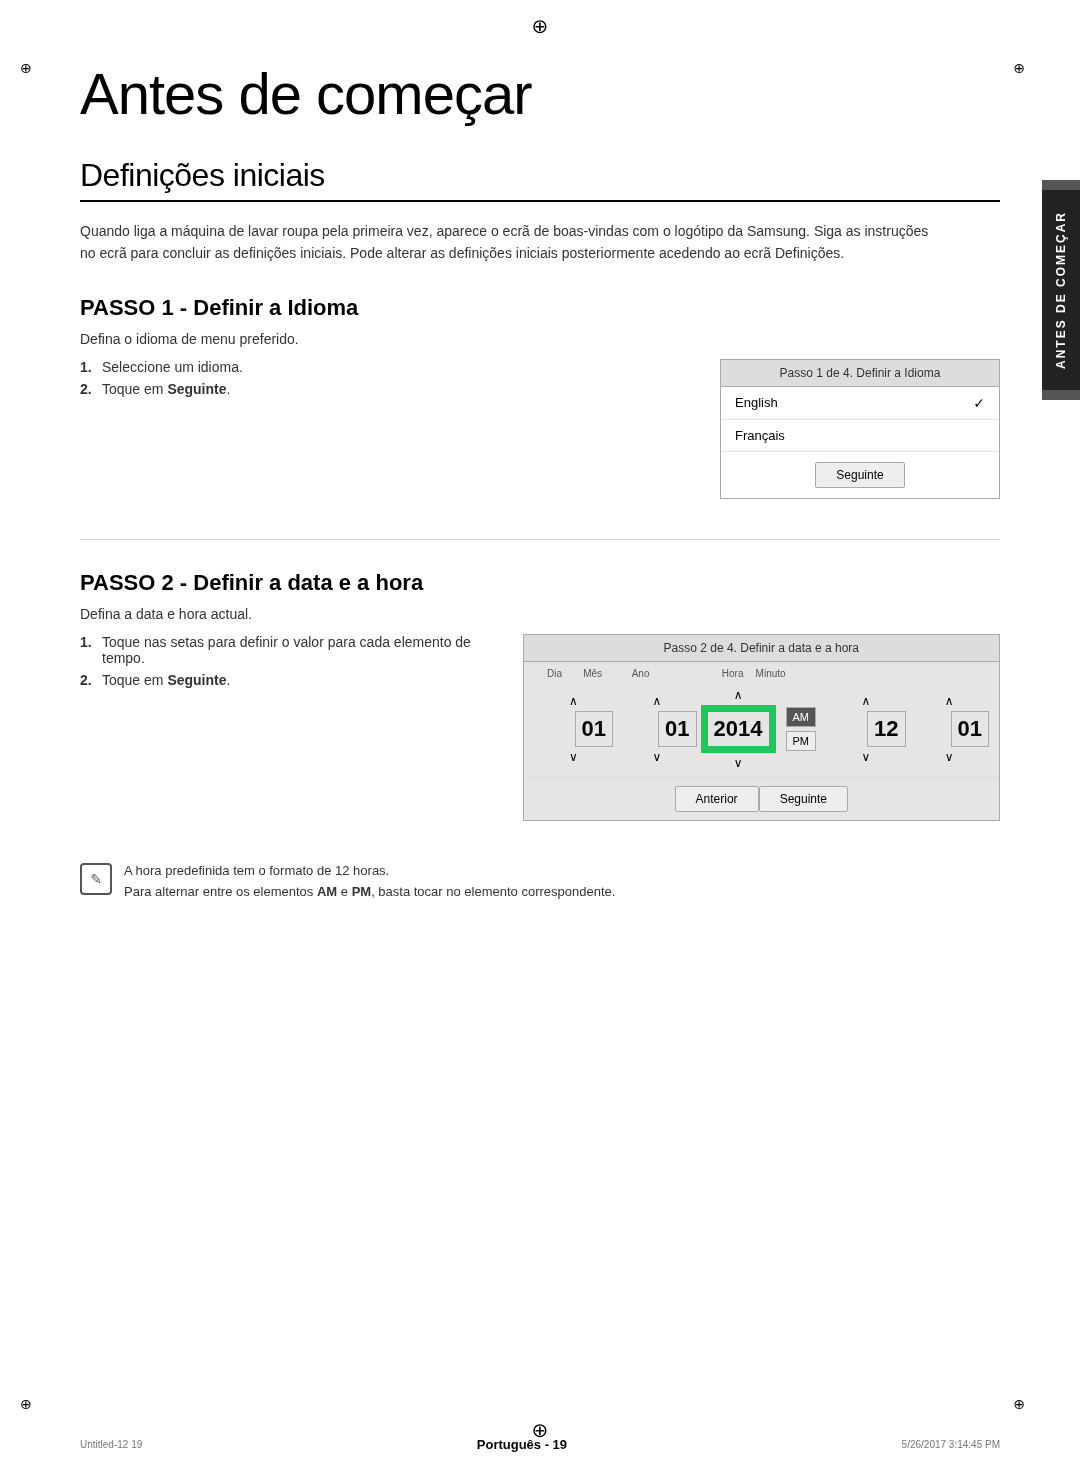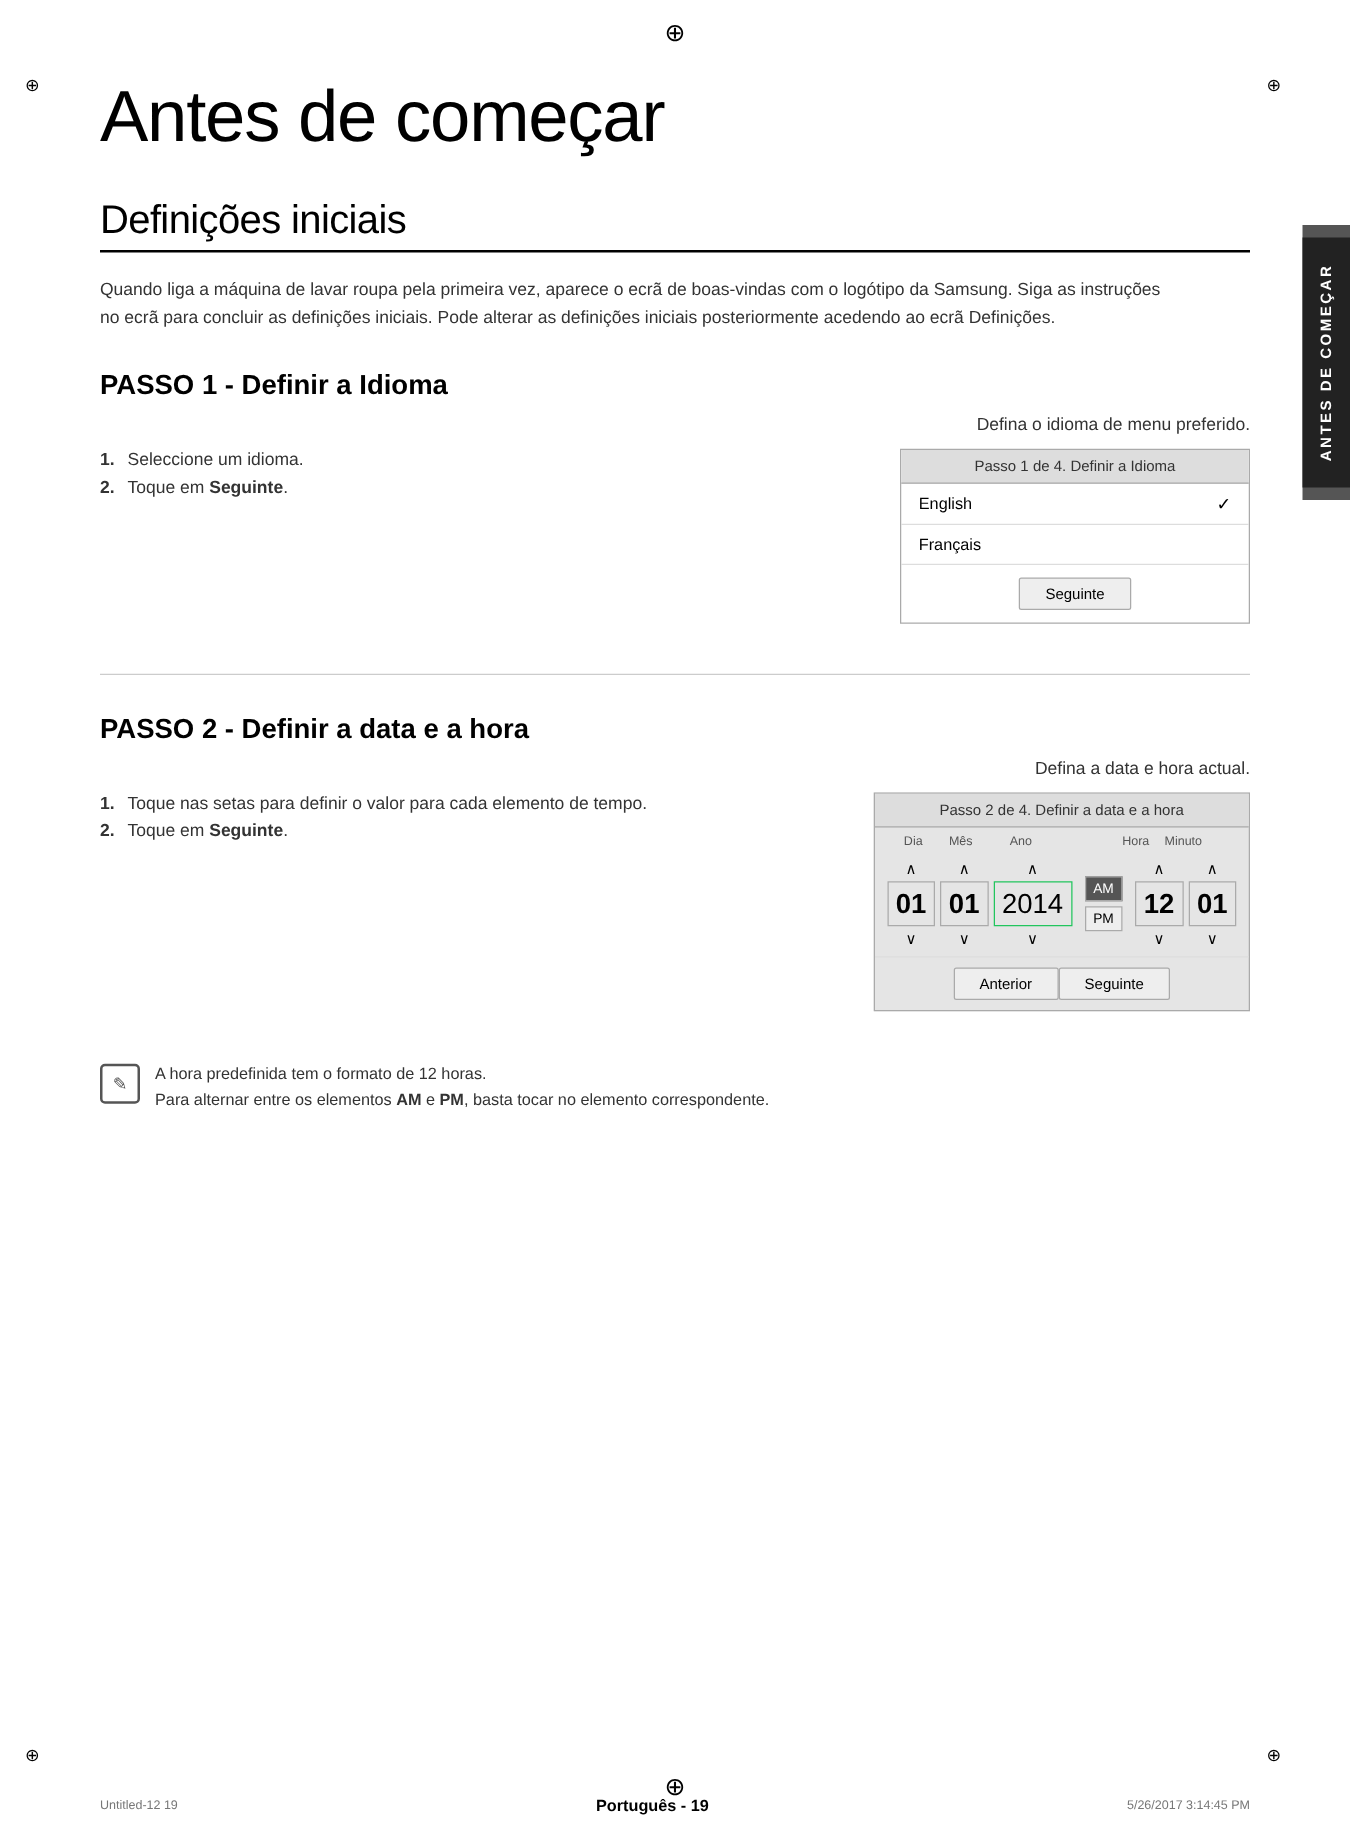--- a/index.html
+++ b/index.html
@@ -88,21 +88,20 @@
       font-weight: bold;
       color: #000;
       margin-bottom: 10px;
     }
 
     
     .step-description {
       font-size: 14px;
       color: #333;
       margin-bottom: 12px;
-      text-align: right;
     }
 
     
     .step-content {
       display: flex;
       align-items: flex-start;
       gap: 30px;
       margin-bottom: 40px;
     }
 
@@ -219,28 +218,29 @@
       cursor: pointer;
     }
     .dt-value {
       font-size: 22px;
       font-weight: bold;
       color: #000;
       min-width: 38px;
       text-align: center;
       border: 1px solid #aaa;
       padding: 4px 6px;
+      margin-left: 41px;
     }
     .dt-value-year {
       font-size: 22px;
-      font-weight: normal;
+      font-weight: bold;
       color: #000;
       min-width: 58px;
       text-align: center;
-      border: 1px solid #22c55e;
+      border: 7px solid #22c55e;
       padding: 4px 6px;
     }
     .am-pm-col {
       display: flex;
       flex-direction: column;
       gap: 4px;
       margin: 0 6px;
     }
     .am-btn, .pm-btn {
       border: 1px solid #aaa;

